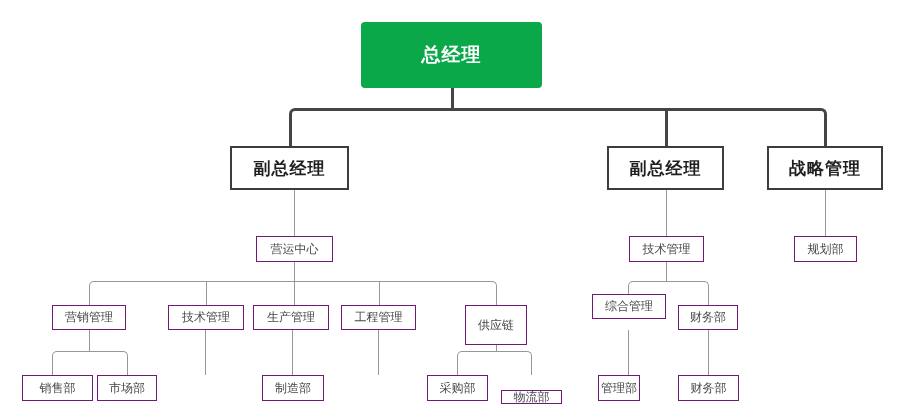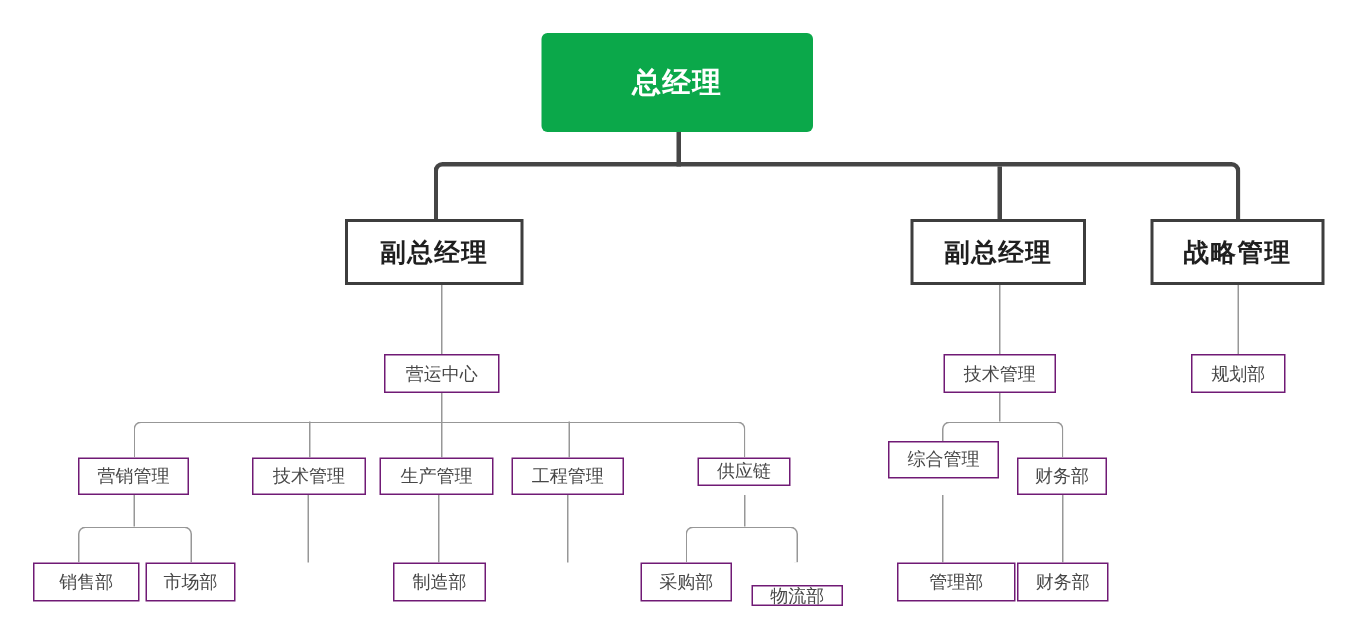--- a/index.html
+++ b/index.html
@@ -68,25 +68,25 @@
   <div class="node lv2" style="left:767px;top:146px;width:116px;height:44px">战略管理</div>
 
   <div class="node lvs" style="left:256px;top:236px;width:77px;height:26px">营运中心</div>
   <div class="node lvs" style="left:629px;top:236px;width:75px;height:26px">技术管理</div>
   <div class="node lvs" style="left:794px;top:236px;width:63px;height:26px">规划部</div>
 
   <div class="node lvs" style="left:52px;top:305px;width:74px;height:25px">营销管理</div>
   <div class="node lvs" style="left:168px;top:305px;width:76px;height:25px">技术管理</div>
   <div class="node lvs" style="left:253px;top:305px;width:76px;height:25px">生产管理</div>
   <div class="node lvs" style="left:341px;top:305px;width:75px;height:25px">工程管理</div>
-  <div class="node lvs" style="left:465px;top:305px;width:62px;height:19px">供应链</div>
+  <div class="node lvs" style="left:465px;top:305px;width:62px;height:40px">供应链</div>
   <div class="node lvs" style="left:592px;top:294px;width:74px;height:25px">综合管理</div>
   <div class="node lvs" style="left:678px;top:305px;width:60px;height:25px">财务部</div>
 
   <div class="node lvs" style="left:22px;top:375px;width:71px;height:26px">销售部</div>
   <div class="node lvs" style="left:97px;top:375px;width:60px;height:26px">市场部</div>
   <div class="node lvs" style="left:262px;top:375px;width:62px;height:26px">制造部</div>
   <div class="node lvs" style="left:427px;top:375px;width:61px;height:26px">采购部</div>
   <div class="node lvs" style="left:501px;top:390px;width:61px;height:14px">物流部</div>
-  <div class="node lvs" style="left:598px;top:375px;width:79px;height:26px">管理部</div>
+  <div class="node lvs" style="left:598px;top:375px;width:42px;height:26px">管理部</div>
   <div class="node lvs" style="left:678px;top:375px;width:61px;height:26px">财务部</div>
 
 </div>
 
 </body></html>

